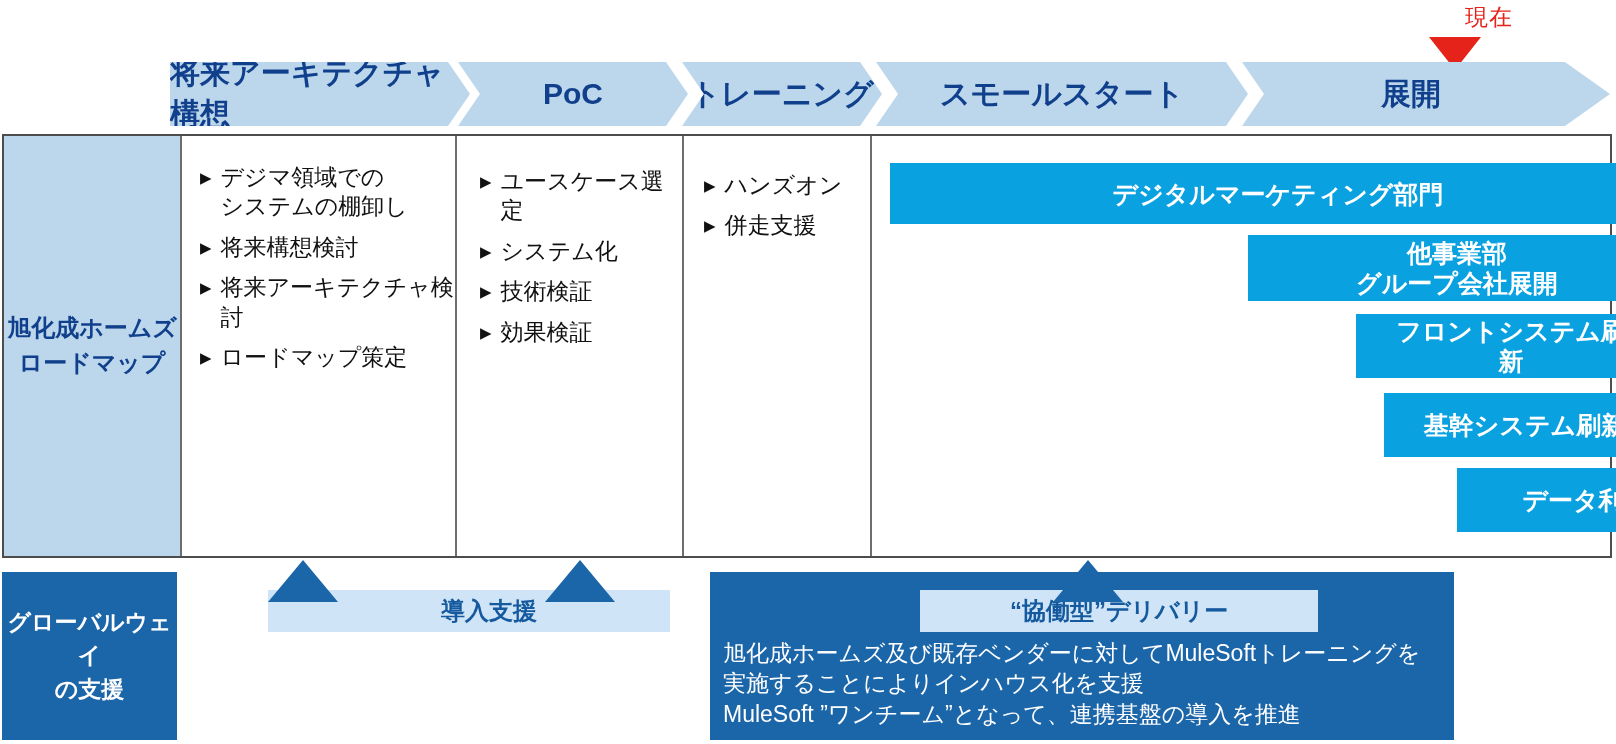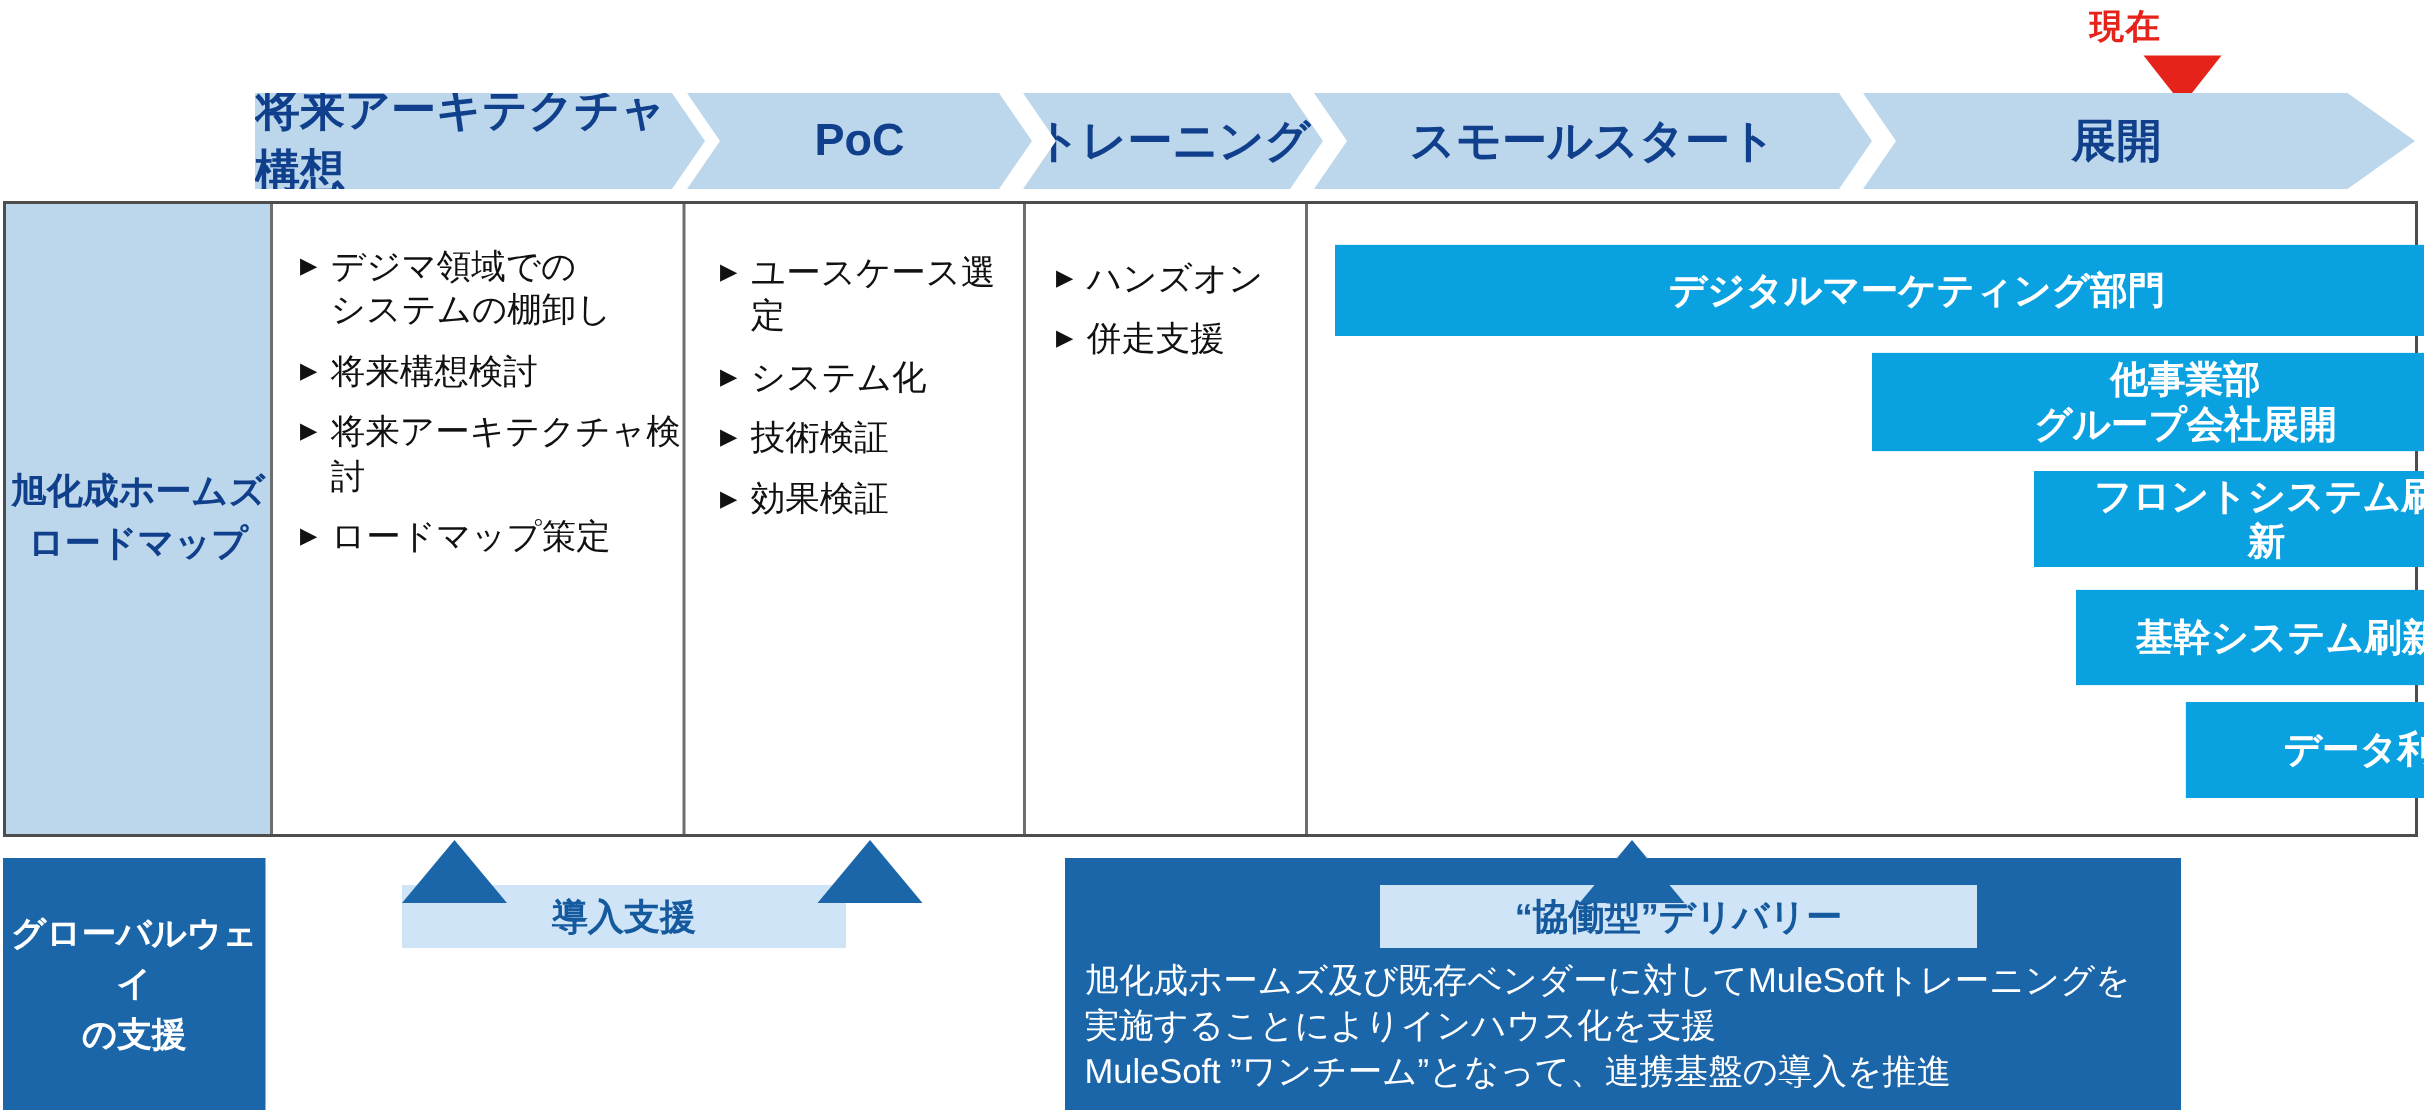--- a/index.html
+++ b/index.html
@@ -2,22 +2,22 @@
 <html style="--light_blue: #bcd6ec; --navy: #10408c; --bright_blue: #0aa1e0; --band_blue: #1b65a9; --label_bg: #cfe4f6; --label_text: #155a9e; --red: #e5231b;"><head>
 <meta charset="utf-8">
 <style>
   html,body{margin:0;padding:0;background:#fff;}
   #canvas{
     position:relative;width:1616px;height:744px;background:#fff;overflow:hidden;
     font-family:"Liberation Sans","DejaVu Sans",sans-serif;
   }
   
   .now-label{
-    position:absolute;left:1393px;top:2px;width:120px;text-align:left;
-    font-size:23px;font-weight:bold;color:var(--red);letter-spacing:1px;
+    position:absolute;left:1393px;top:2px;width:120px;text-align:right;
+    font-size:23px;font-weight:normal;color:var(--red);letter-spacing:1px;
   }
   .now-triangle{
     position:absolute;left:1429px;top:37px;width:0;height:0;
     border-left:26px solid transparent;border-right:26px solid transparent;
     border-top:33px solid var(--red);
   }
   
   .stage{
     position:absolute;top:62px;height:64px;background:var(--light_blue);
     display:flex;align-items:center;justify-content:center;
@@ -181,16 +181,16 @@
 
   <div class="band-sec band-row-label" style="left:2px;width:175px;">グローバルウェイ
 の支援</div>
 
   <div class="band-sec" style="left:710px;width:744px;">
     <div class="band-text tight">旭化成ホームズ及び既存ベンダーに対してMuleSoftトレーニングを
 実施することによりインハウス化を支援
 MuleSoft ”ワンチーム”となって、連携基盤の導入を推進</div>
   </div>
 
-  <div class="pill-label" style="left:268px;width:296px;">導入支援</div>
+  <div class="pill-label" style="left:268px;width:362px;padding-left:40px;">導入支援</div>
   <div class="pill-label" style="left:920px;width:398px;">“協働型”デリバリー</div>
 
 </div>
 
 </body></html>

